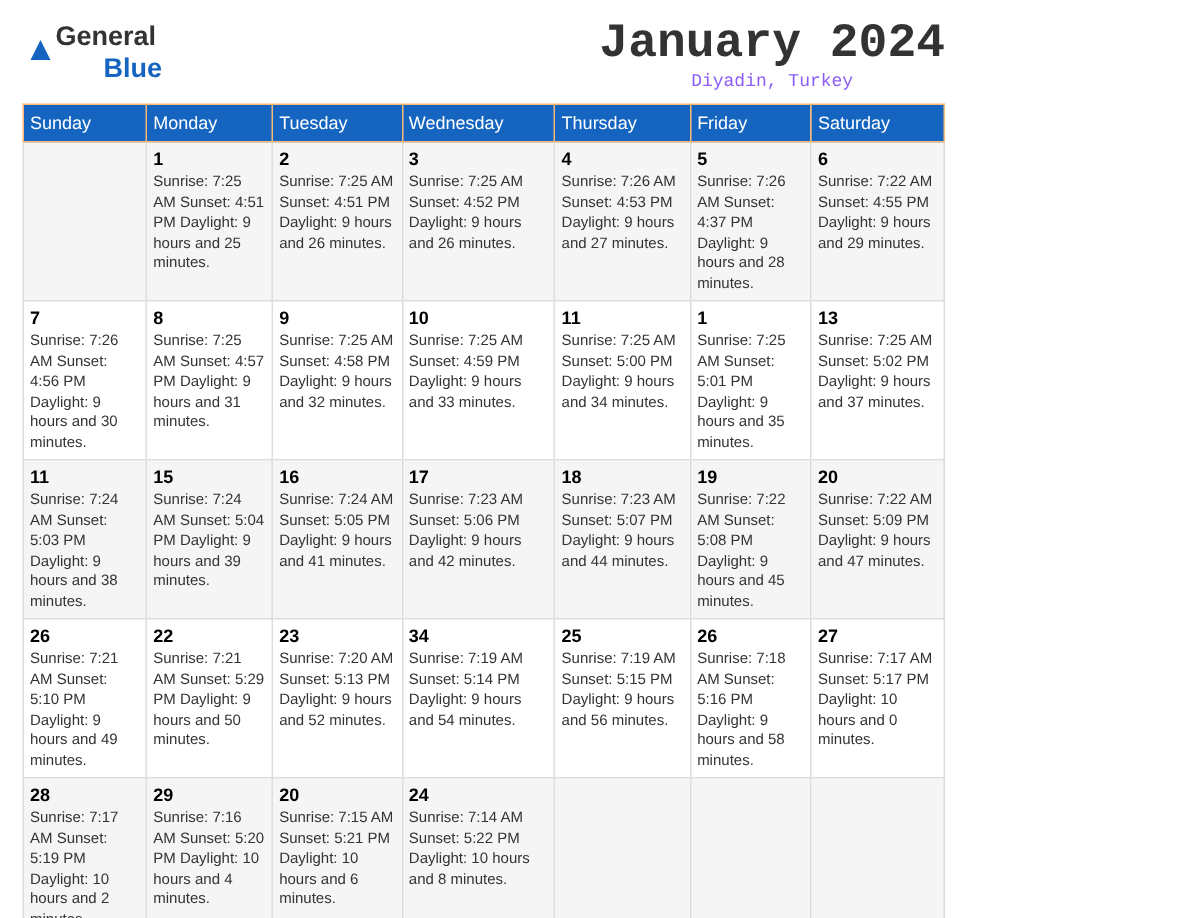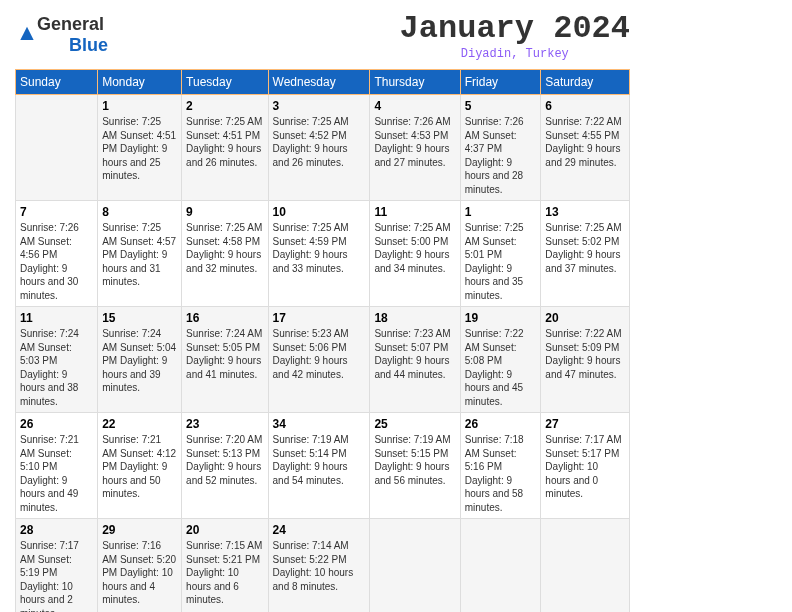--- a/index.html
+++ b/index.html
@@ -242,21 +242,21 @@
           </td>
           <td>
             <span class="day-number">16</span>
             <div class="day-info">Sunrise: 7:24 AM
 Sunset: 5:05 PM
 Daylight: 9 hours
 and 41 minutes.</div>
           </td>
           <td>
             <span class="day-number">17</span>
-            <div class="day-info">Sunrise: 5:23 AM
+            <div class="day-info">Sunrise: 7:23 AM
 Sunset: 5:06 PM
 Daylight: 9 hours
 and 42 minutes.</div>
           </td>
           <td>
             <span class="day-number">18</span>
             <div class="day-info">Sunrise: 7:23 AM
 Sunset: 5:07 PM
 Daylight: 9 hours
 and 44 minutes.</div>
@@ -280,21 +280,21 @@
           <td>
             <span class="day-number">26</span>
             <div class="day-info">Sunrise: 7:21 AM
 Sunset: 5:10 PM
 Daylight: 9 hours
 and 49 minutes.</div>
           </td>
           <td>
             <span class="day-number">22</span>
             <div class="day-info">Sunrise: 7:21 AM
-Sunset: 4:12 PM
+Sunset: 5:29 PM
 Daylight: 9 hours
 and 50 minutes.</div>
           </td>
           <td>
             <span class="day-number">23</span>
             <div class="day-info">Sunrise: 7:20 AM
 Sunset: 5:13 PM
 Daylight: 9 hours
 and 52 minutes.</div>
           </td>

